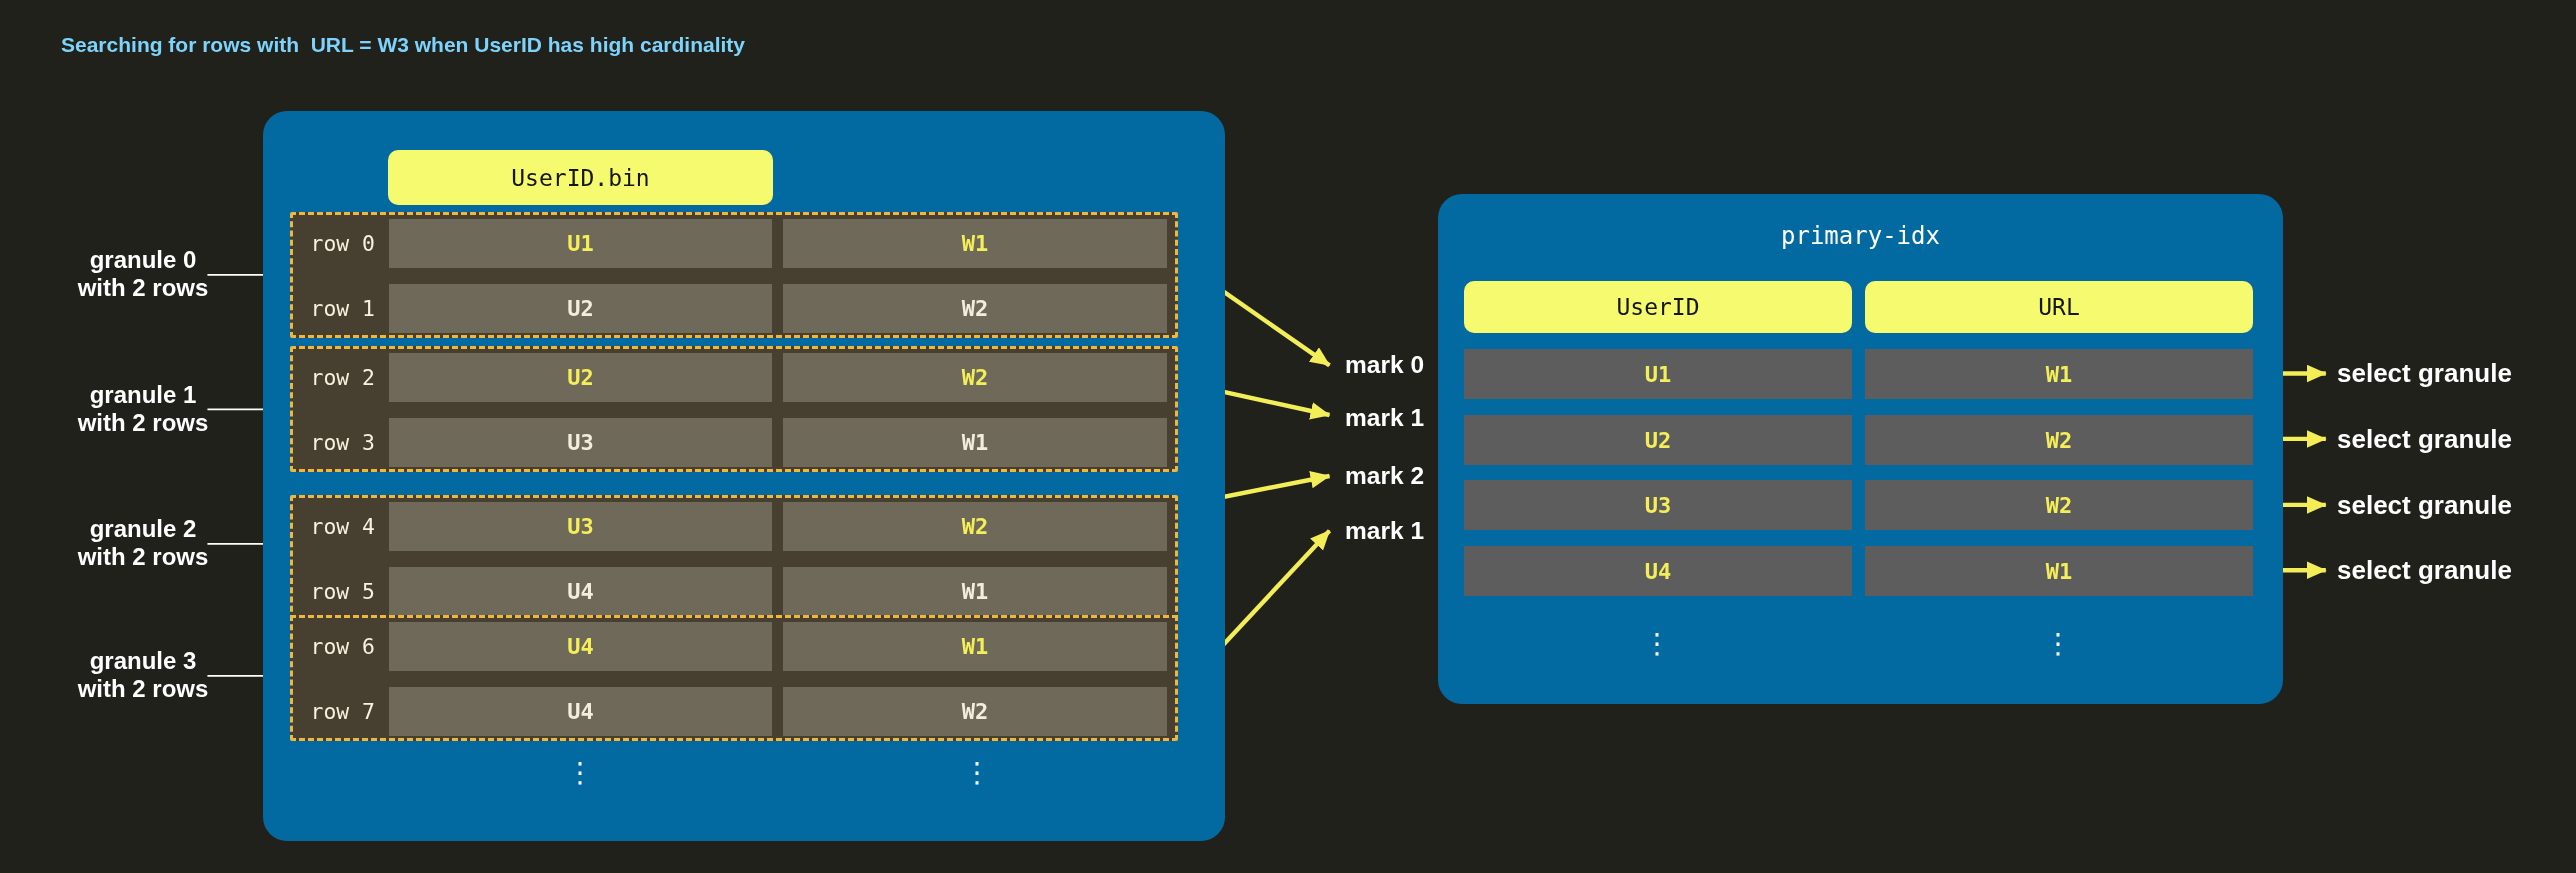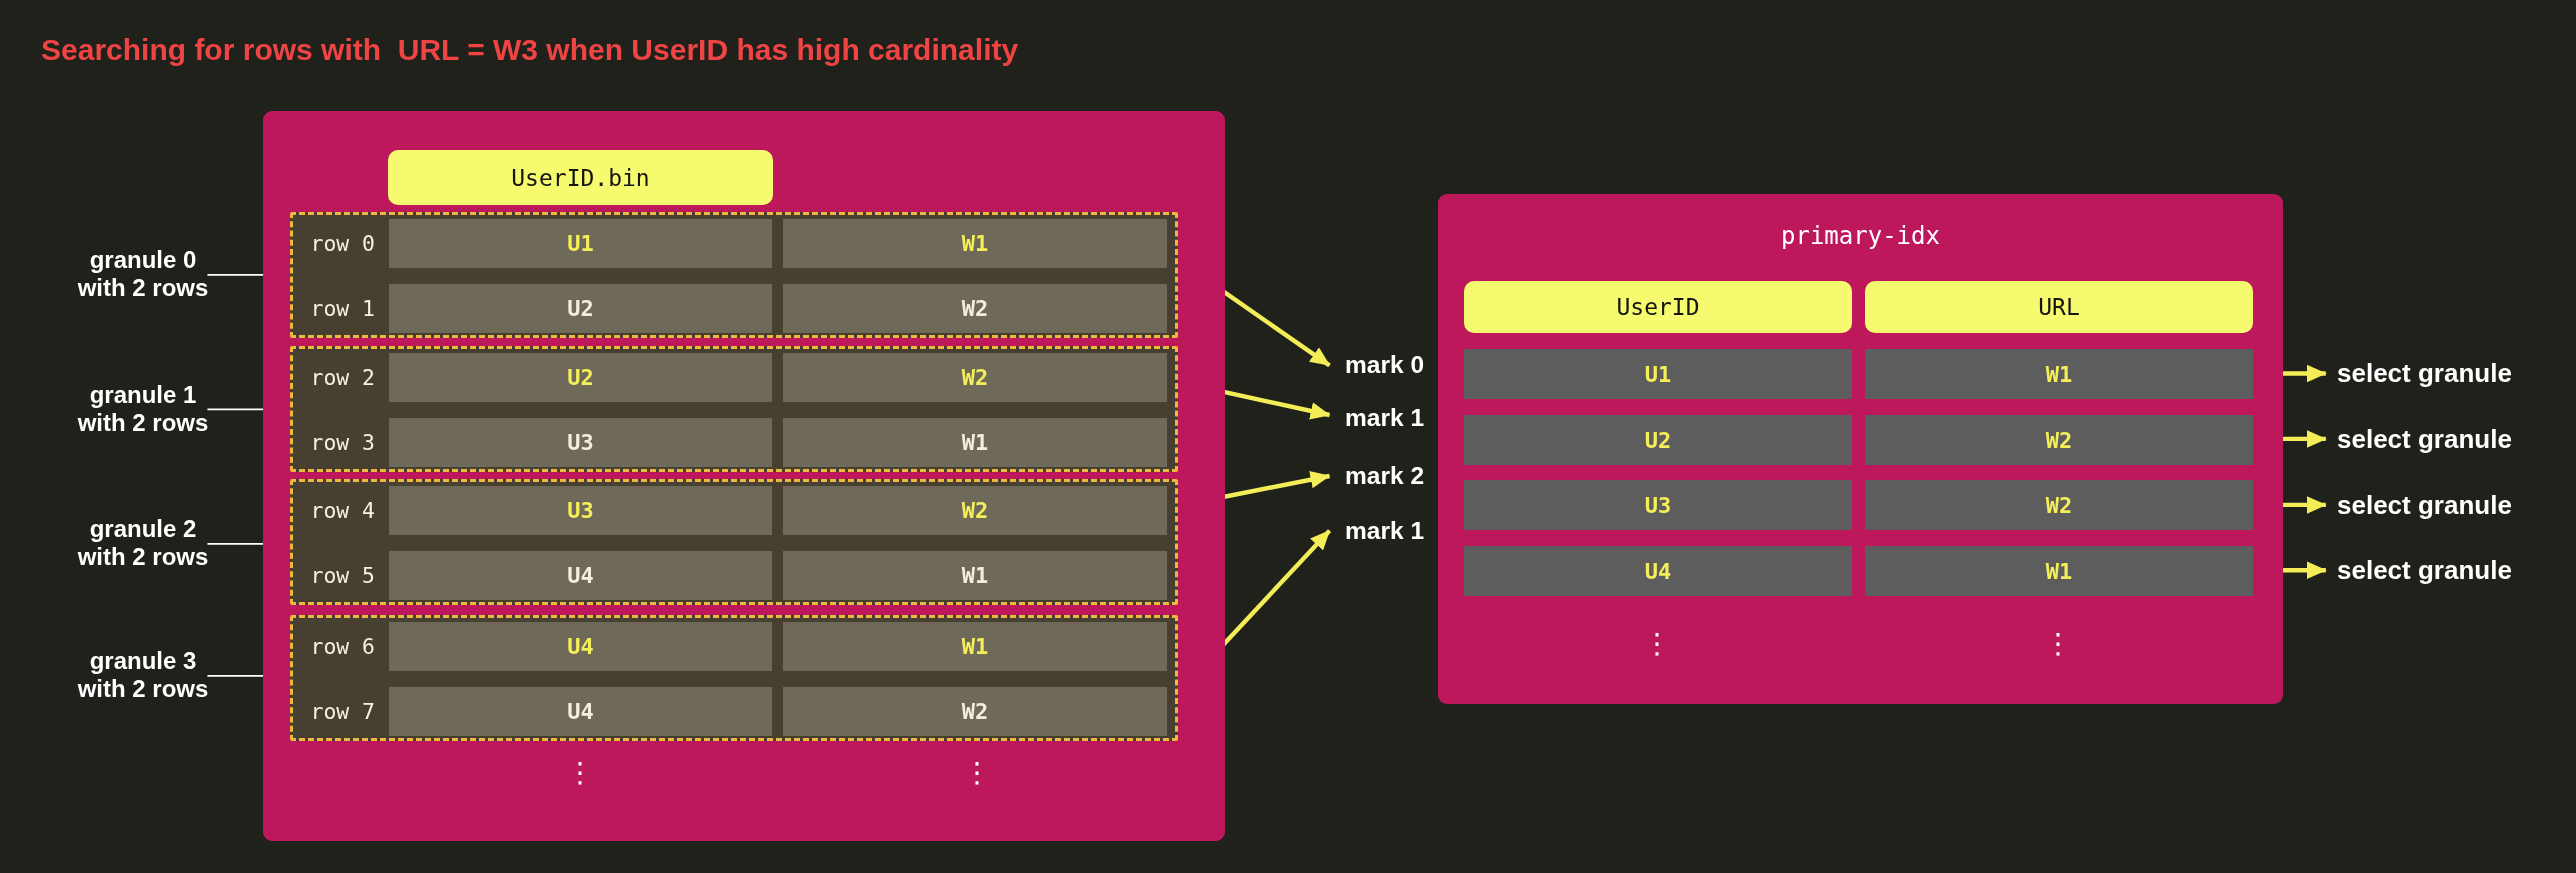--- a/index.html
+++ b/index.html
@@ -1,33 +1,33 @@
 <!DOCTYPE html>
 <html style="font-size:10px"><head>
 <meta charset="utf-8">
 <style>
   html,body{margin:0;padding:0;background:#20211b;}
   .canvas{position:relative;width:2576px;height:874px;background:#20211b;overflow:hidden;
           font-family:"Liberation Sans",sans-serif;}
 
-  .title{position:absolute;left:41px;top:33px;font-size:30px;font-weight:700;color:#ef4444;white-space:pre;}
+  .title{position:absolute;left:61px;top:33px;font-size:21px;font-weight:700;color:#7dd3fc;white-space:pre;}
 
-  .panel{position:absolute;background:#be185d;border-radius:9px;}
+  .panel{position:absolute;background:#0369a1;border-radius:24px;}
   .left-panel{left:263px;top:111px;width:962px;height:730px;}
   .right-panel{left:1438px;top:194px;width:845px;height:510px;}
 
   .col-header{position:absolute;height:55px;background:#f6fa6e;border-radius:10px;
               display:flex;align-items:center;justify-content:center;
               font-family:"DejaVu Sans Mono",monospace;font-size:23px;color:#15160f;}
   .lh1{left:388px;top:150px;width:385px;}
   .lh2{left:784px;top:150px;width:384px;}
 
   .granule{position:absolute;left:290px;width:888px;height:126px;background:#474031;
            border:3.8px dashed #eeb840;border-radius:2px;box-sizing:border-box;}
-  .g0{top:212px;} .g1{top:346px;} .g2{top:479px;} .g3{top:615px;}
+  .g0{top:212px;} .g1{top:346px;} .g2{top:495px;} .g3{top:615px;}
 
   .row-label{position:absolute;left:8.8px;width:82px;height:49px;display:flex;align-items:center;justify-content:center;
              font-family:"DejaVu Sans Mono",monospace;font-size:21.4px;color:#f7f1dd;}
   .cell{position:absolute;height:49px;background:#6f695a;display:flex;align-items:center;justify-content:center;
         font-family:"DejaVu Sans Mono",monospace;font-size:22px;font-weight:700;color:#f2eddc;}
   .cell.c1{left:96px;width:383px;}
   .cell.c2{left:490px;width:384px;}
   .r1{top:4.4px;} .r2{top:69px;}
   .hl{color:#f4ef58;}
 

